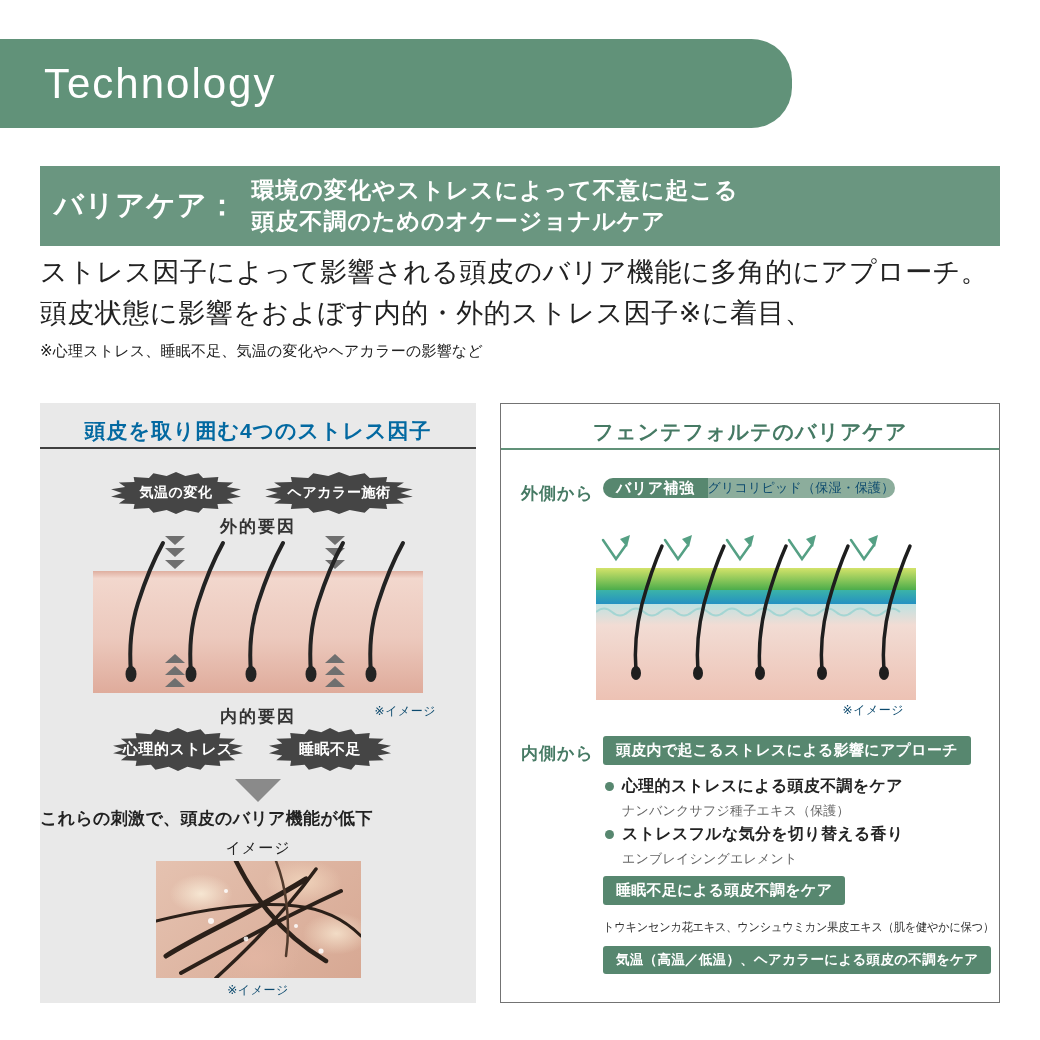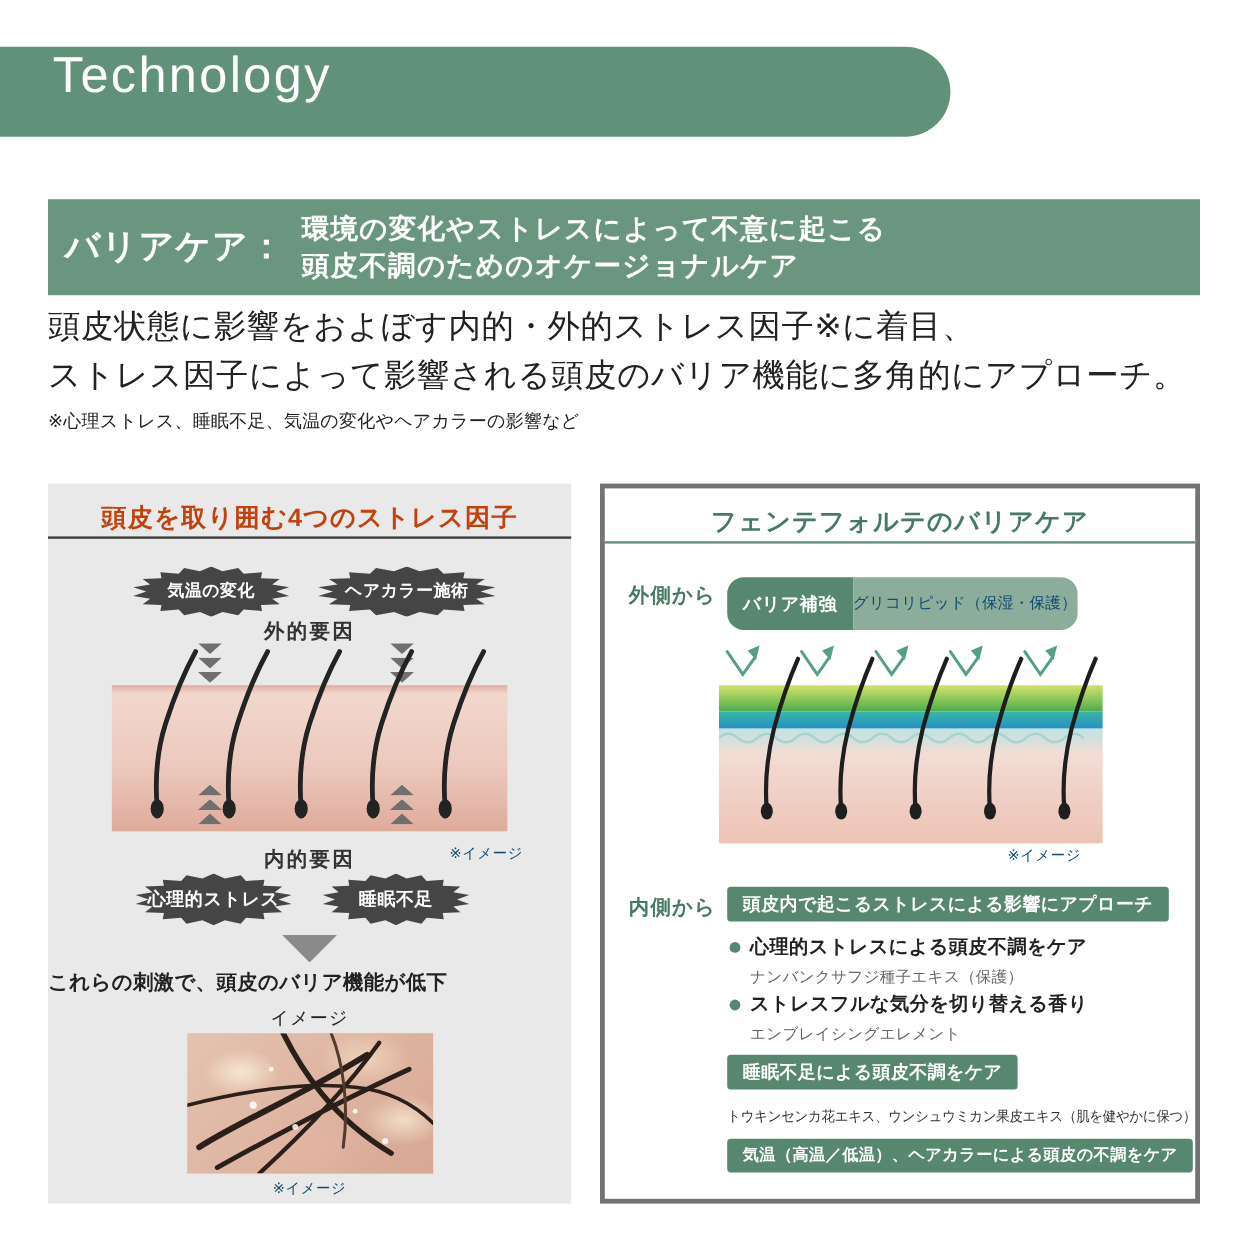--- a/index.html
+++ b/index.html
@@ -9,41 +9,41 @@
     --badge-light:#8cad9c;
     --green-text:#467a64;
     --burst:#454545;
     --panel-gray:#e9e9e9;
   }
   *{margin:0;padding:0;box-sizing:border-box;}
   body{font-family:"Liberation Sans","DejaVu Sans",sans-serif;background:#fff;}
   .page{position:relative;width:1040px;height:1040px;background:#fff;overflow:hidden;}
 
   
-  .tech-header{position:absolute;left:0;top:39px;width:792px;height:75px;background:var(--green);
-    border-radius:0 40.5px 40.5px 0;display:flex;align-items:flex-start;padding-left:44px;}
+  .tech-header{position:absolute;left:0;top:39px;width:792px;height:89px;background:var(--green);
+    border-radius:0 40.5px 40.5px 0;display:flex;align-items:center;padding-left:44px;}
   .tech-title{color:#fff;font-size:42px;font-weight:300;letter-spacing:2px;}
 
   
   .banner{position:absolute;left:40px;top:166px;width:960px;height:80px;background:var(--green2);
     display:flex;align-items:center;color:#fff;padding-left:14px;}
   .banner-label{font-size:29px;font-weight:bold;letter-spacing:1px;white-space:nowrap;}
   .banner-lines{display:flex;flex-direction:column;margin-left:14px;}
   .banner-line{font-size:23px;font-weight:bold;line-height:31px;letter-spacing:1px;white-space:nowrap;}
 
   
   .intro{position:absolute;left:40px;top:252px;color:#222;}
   .intro-line{font-size:27px;line-height:41px;letter-spacing:.5px;white-space:nowrap;}
   .intro-note{font-size:15px;color:#222;margin-top:8px;letter-spacing:.2px;}
 
   
   .panel{position:absolute;top:403px;height:600px;}
   .panel-left{left:40px;width:436px;background:var(--panel-gray);}
-  .panel-right{left:500px;width:500px;background:#fff;border:4px solid #737373;}
-  .panel-title{position:absolute;top:14px;left:0;right:0;text-align:center;font-size:21px;font-weight:bold;color:#c2410c;letter-spacing:1px;}
+  .panel-right{left:500px;width:500px;background:#fff;border:1px solid #737373;}
+  .panel-title{position:absolute;top:14px;left:0;right:0;text-align:center;font-size:21px;font-weight:bold;color:#0369a1;letter-spacing:1px;}
   .panel-right .panel-title{color:var(--green-text);}
   .title-rule{position:absolute;top:44px;left:0;right:0;height:2px;background:#3f3f3f;}
   .panel-right .title-rule{background:var(--green);}
 
   
   .burst{position:absolute;background:var(--burst);color:#fff;display:flex;align-items:center;justify-content:center;
     font-weight:bold;font-size:15px;letter-spacing:.5px;white-space:nowrap;}
 
   .factor-label{position:absolute;left:0;right:0;text-align:center;font-size:17px;font-weight:bold;color:#333;letter-spacing:2px;}
 
@@ -64,21 +64,21 @@
     background:
       radial-gradient(ellipse 45px 28px at 22% 28%, #f6e6d2 0%, rgba(246,230,210,0) 70%),
       radial-gradient(ellipse 55px 32px at 72% 18%, #efd2ba 0%, rgba(239,210,186,0) 70%),
       radial-gradient(ellipse 65px 42px at 48% 82%, #e2b5a2 0%, rgba(226,181,162,0) 70%),
       radial-gradient(ellipse 48px 30px at 88% 62%, #f2dcc6 0%, rgba(242,220,198,0) 70%),
       linear-gradient(135deg,#e5c2b0,#d7a893);}
   .scalp-photo svg{position:absolute;left:0;top:0;}
 
   
   .side-label{position:absolute;font-size:17px;font-weight:bold;color:var(--green-text);letter-spacing:1px;}
-  .pill{position:absolute;display:flex;align-items:stretch;height:44px;}
+  .pill{position:absolute;display:flex;align-items:stretch;height:20px;}
   .pill-main{background:var(--badge);color:#fff;font-size:15px;font-weight:bold;display:flex;align-items:center;
     padding:0 13px;border-radius:14px 0 0 14px;letter-spacing:.5px;white-space:nowrap;}
   .pill-sub{background:var(--badge-light);color:#0c4a6e;font-size:13px;display:flex;align-items:center;
     padding:0 0;border-radius:0 14px 14px 0;letter-spacing:.2px;white-space:nowrap;}
   .green-badge{position:absolute;background:var(--badge);color:#fff;font-weight:bold;font-size:15px;
     padding:5px 13px;border-radius:3px;letter-spacing:.3px;white-space:nowrap;}
   .bullet-row{position:absolute;left:104px;display:flex;align-items:center;}
   .bullet-dot{width:9px;height:9px;border-radius:50%;background:var(--badge);margin-right:8px;flex:none;}
   .bullet-title{font-size:16px;font-weight:bold;color:#222;letter-spacing:.3px;white-space:nowrap;}
   .bullet-sub{position:absolute;left:121px;font-size:13px;color:#666;letter-spacing:.2px;white-space:nowrap;}
@@ -96,22 +96,22 @@
 
   <div class="banner">
     <div class="banner-label">バリアケア：</div>
     <div class="banner-lines">
       <div class="banner-line">環境の変化やストレスによって不意に起こる</div>
       <div class="banner-line">頭皮不調のためのオケージョナルケア</div>
     </div>
   </div>
 
   <div class="intro">
+    <div class="intro-line">ストレス因子によって影響される頭皮のバリア機能に多角的にアプローチ。</div>
     <div class="intro-line">頭皮状態に影響をおよぼす内的・外的ストレス因子※に着目、</div>
-    <div class="intro-line">ストレス因子によって影響される頭皮のバリア機能に多角的にアプローチ。</div>
     <div class="intro-note">※心理ストレス、睡眠不足、気温の変化やヘアカラーの影響など</div>
   </div>
 
   <div class="panel panel-left">
     <div class="panel-title">頭皮を取り囲む4つのストレス因子</div>
     <div class="title-rule"></div>
 
     <div class="burst" style="left: 70px; top: 69px; width: 132px; height: 42px; font-size: 14px; clip-path: polygon(50% 0%, 57.1% 9.6%, 67.1% 3%, 70.5% 14.5%, 82.1% 11.7%, 81.4% 23.6%, 93.3% 25%, 88.5% 36%, 99.2% 41.3%, 91% 50%, 99.2% 58.7%, 88.5% 64%, 93.3% 75%, 81.4% 76.4%, 82.1% 88.3%, 70.5% 85.5%, 67.1% 97%, 57.1% 90.4%, 50% 100%, 42.9% 90.4%, 32.9% 97%, 29.5% 85.5%, 17.9% 88.3%, 18.6% 76.4%, 6.7% 75%, 11.5% 64%, 0.8% 58.7%, 9% 50%, 0.8% 41.3%, 11.5% 36%, 6.7% 25%, 18.6% 23.6%, 17.9% 11.7%, 29.5% 14.5%, 32.9% 3%, 42.9% 9.6%);">気温の変化</div>
     <div class="burst" style="left: 224px; top: 69px; width: 150px; height: 42px; font-size: 14px; clip-path: polygon(50% 0%, 57.1% 9.6%, 67.1% 3%, 70.5% 14.5%, 82.1% 11.7%, 81.4% 23.6%, 93.3% 25%, 88.5% 36%, 99.2% 41.3%, 91% 50%, 99.2% 58.7%, 88.5% 64%, 93.3% 75%, 81.4% 76.4%, 82.1% 88.3%, 70.5% 85.5%, 67.1% 97%, 57.1% 90.4%, 50% 100%, 42.9% 90.4%, 32.9% 97%, 29.5% 85.5%, 17.9% 88.3%, 18.6% 76.4%, 6.7% 75%, 11.5% 64%, 0.8% 58.7%, 9% 50%, 0.8% 41.3%, 11.5% 36%, 6.7% 25%, 18.6% 23.6%, 17.9% 11.7%, 29.5% 14.5%, 32.9% 3%, 42.9% 9.6%);">ヘアカラー施術</div>
 

